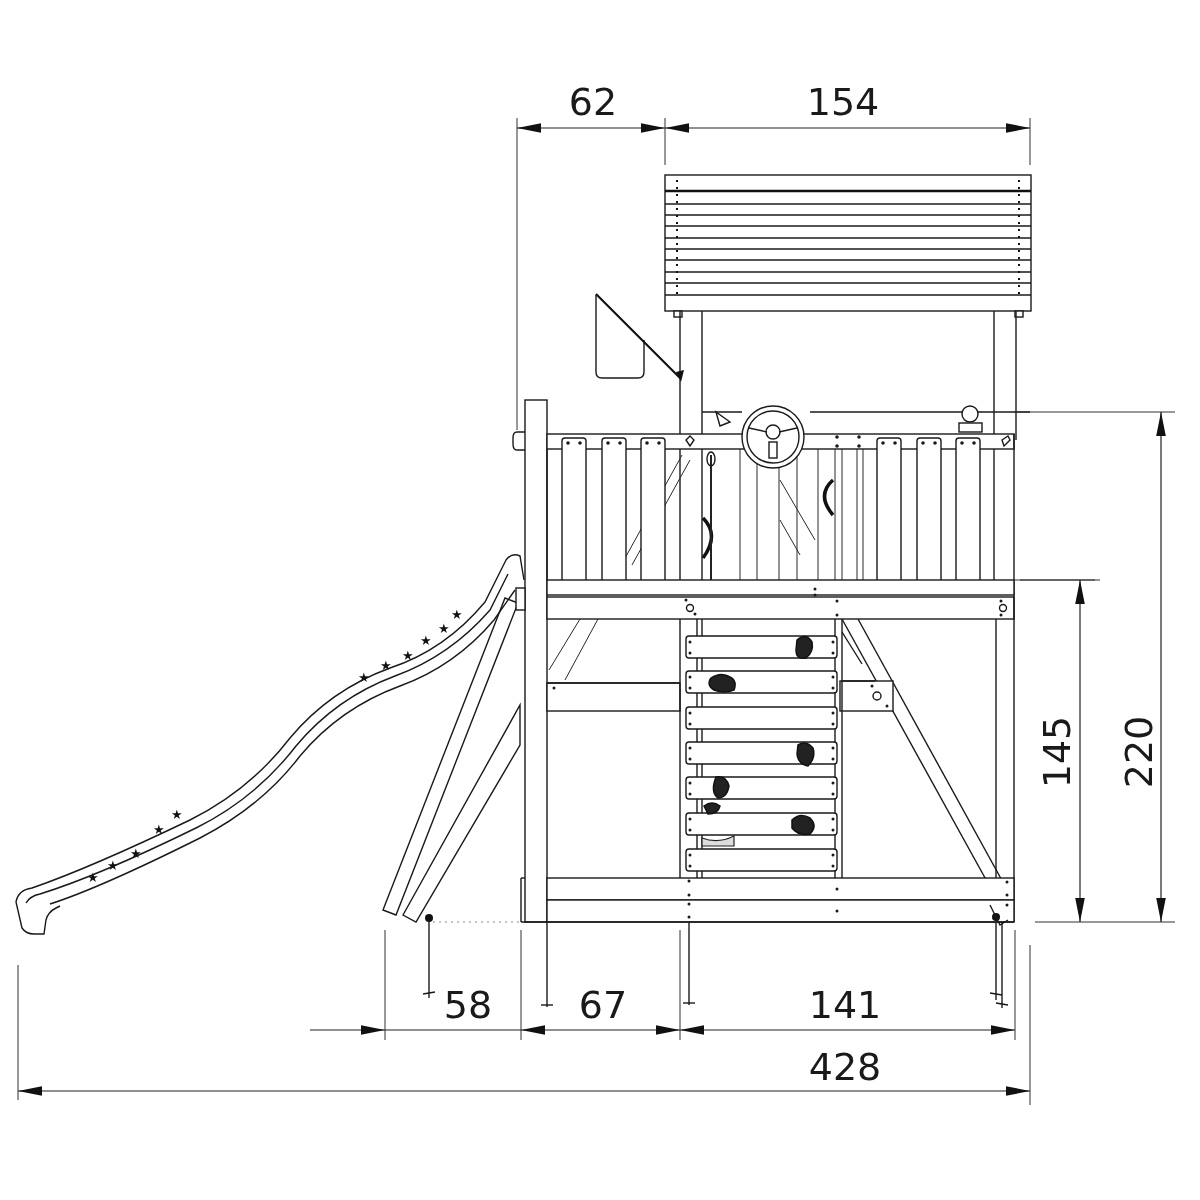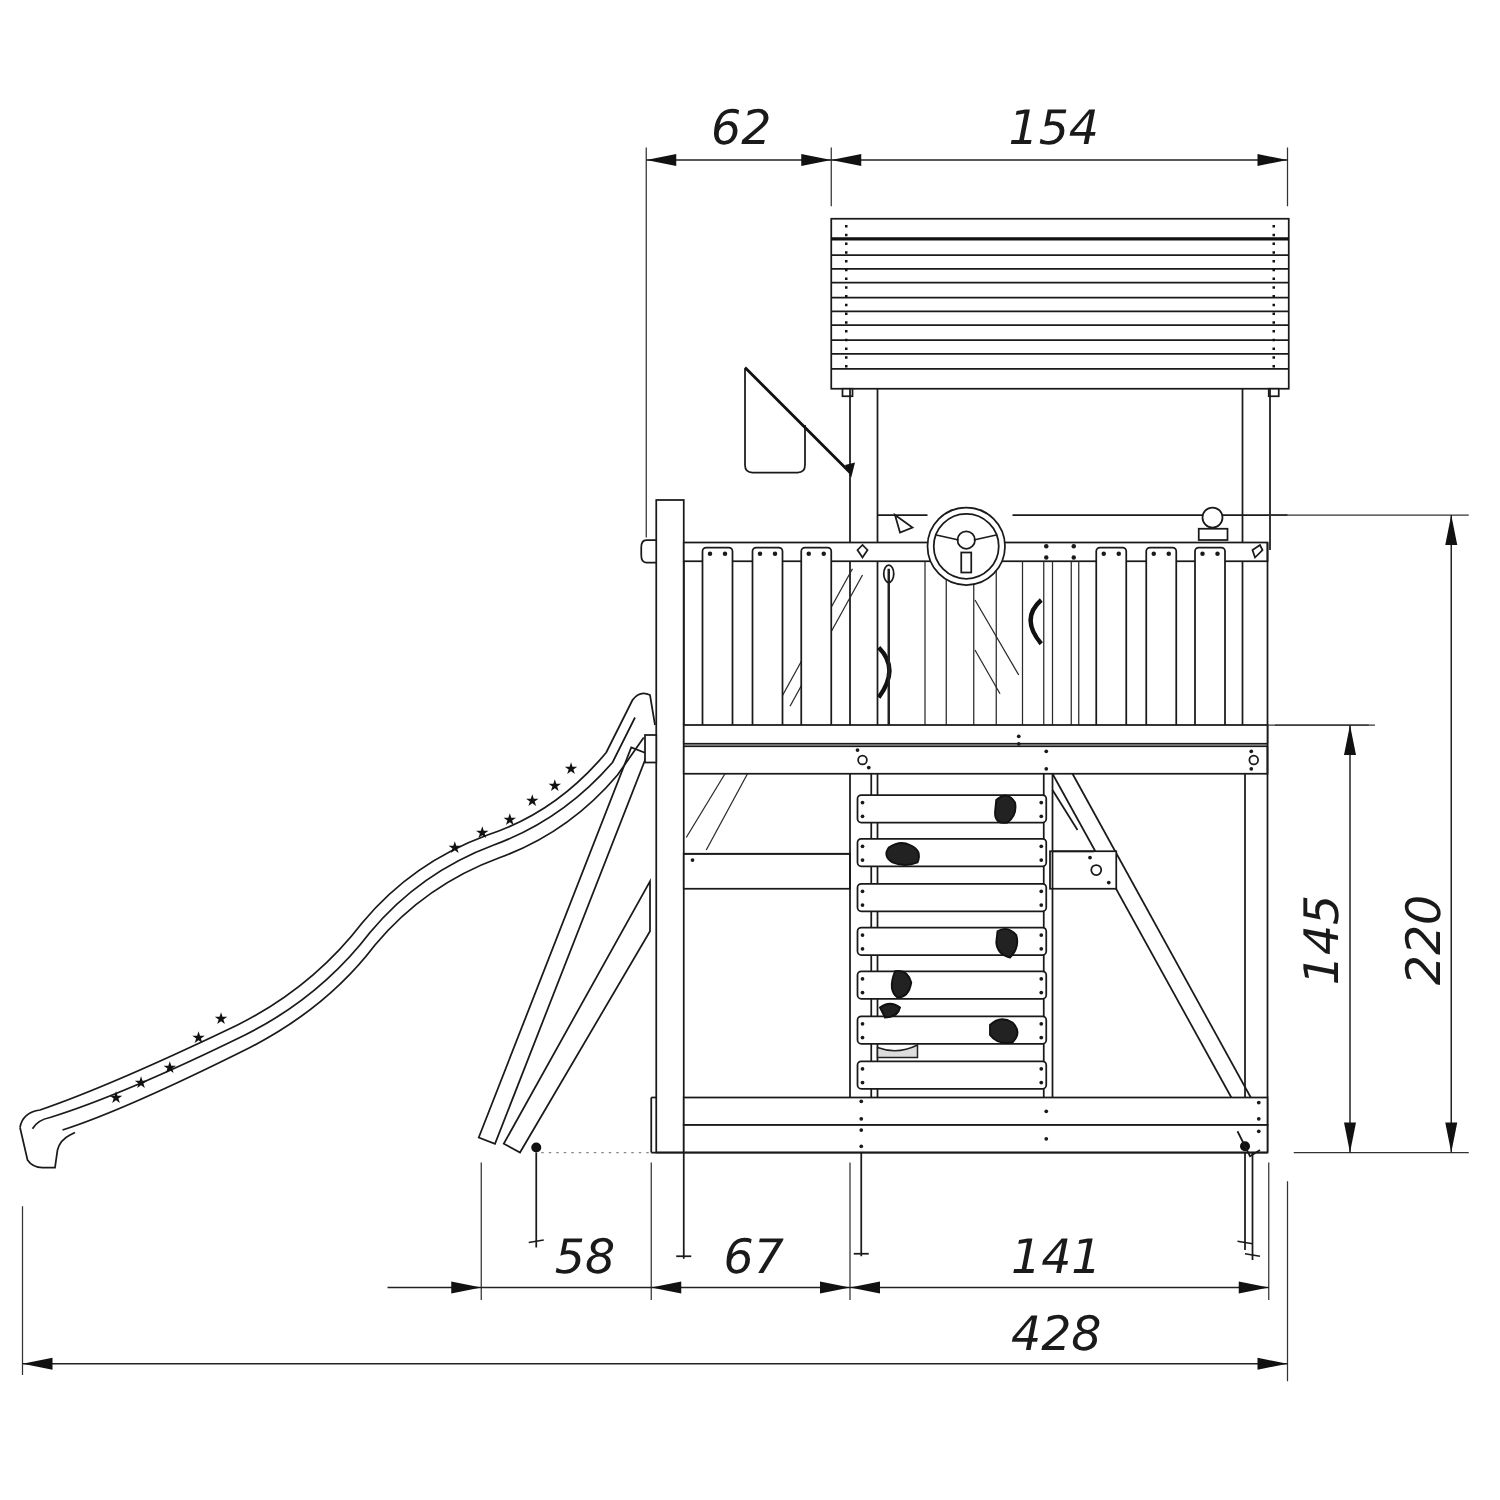--- a/index.html
+++ b/index.html
@@ -1,17 +1,17 @@
 <!DOCTYPE html>
 <html><head>
 <meta charset="utf-8">
 <style>
   html, body { margin: 0; padding: 0; background: #ffffff; }
   body { width: 1200px; height: 1200px; overflow: hidden; font-family: "DejaVu Sans", sans-serif; }
-  #stage { position: absolute; left: 0; top: 0; width: 1200px; height: 944px; font-style: italic; }
+  #stage { position: absolute; left: 0; top: 0; width: 1200px; height: 944px; }
   svg { display: block; }
   .ln { stroke: #1a1a1a; stroke-width: 1.4; fill: none; }
   .lnf { stroke: #1a1a1a; stroke-width: 1.4; fill: #ffffff; }
   .thin { stroke: #2a2a2a; stroke-width: 1; fill: none; }
   .dim { stroke: #222; stroke-width: 1.2; fill: none; }
   .ext { stroke: #333; stroke-width: 1; fill: none; }
   .dot { fill: #1a1a1a; }
   .thick { stroke: #111; stroke-width: 2.6; fill: none; }
   .dimtxt { font-family: "DejaVu Sans", sans-serif; font-size: 38px; fill: #1a1a1a; }
   .dashed { stroke: #888; stroke-width: 1; stroke-dasharray: 2 4; fill: none; }

